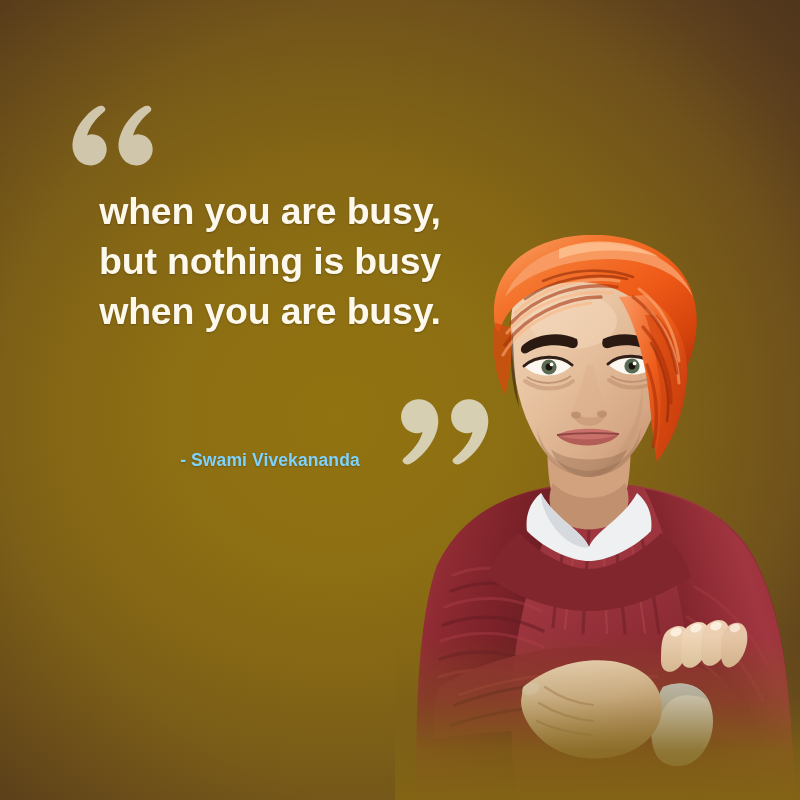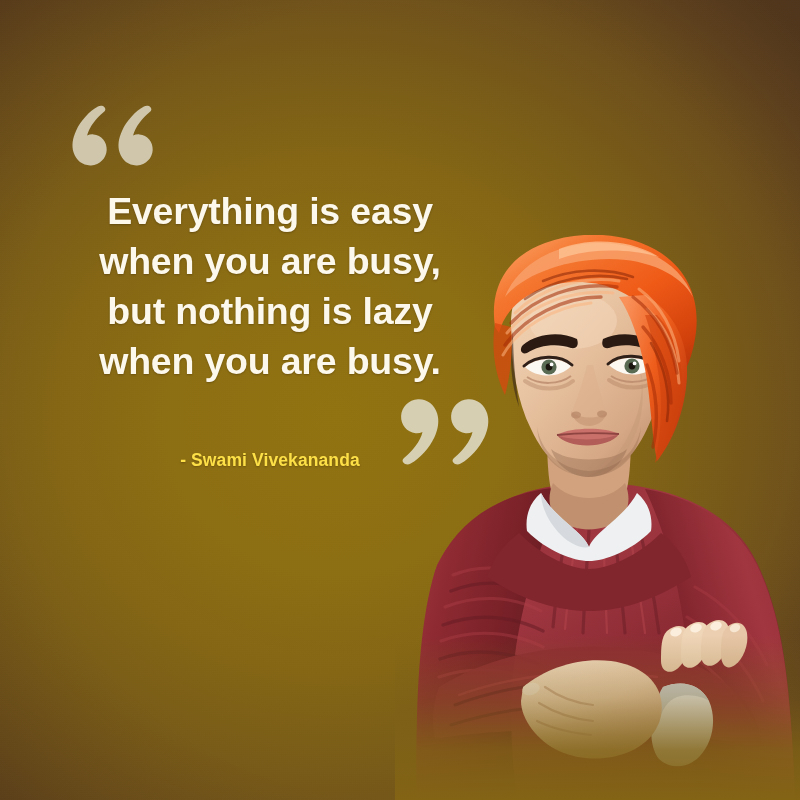--- a/index.html
+++ b/index.html
@@ -78,21 +78,21 @@
     text-shadow: 0 1px 2px rgba(40,22,4,.30);
   }
   #quote-text .qline { display: block; white-space: nowrap; }
 
   #attribution {
     position: absolute;
     left: 30px;
     top: 450px;
     width: 480px;
     text-align: center;
-    color: #fde047;
+    color: #7dd3fc;
     font-size: 17.5px;
     font-weight: 700;
     letter-spacing: 0.1px;
     text-shadow: 0 1px 2px rgba(40,22,4,.30);
   }
 
   
   #portrait {
     position: absolute;
     left: 395px;
@@ -143,23 +143,22 @@
         <path d="M55.5 74.8c1.7 2 4.7 2.1 7.2 0.8c9.3-5 18.8-15.8 23.6-26.1
                  c3.9-8.4 5.2-16.6 2.8-24.3C86.3 16.2 78.7 10.7 70 11.2
                  c-9.4 0.6-16.5 7.8-16.9 16.9c-0.4 8.9 5.8 16.3 14.4 17.1
                  c2.6 0.2 4.8-0.2 7-1.2c-1 4.6-3.5 9.4-7.2 14.3
                  c-3.3 4.4-7.2 8.3-11 11.4C54.3 71.1 54 73 55.5 74.8z"></path>
       </g>
     </svg>
   </div>
 
   <div id="quote-text">
-    <span class="qline">Everything is easy</span>
     <span class="qline">when you are busy,</span>
-    <span class="qline">but nothing is lazy</span>
+    <span class="qline">but nothing is busy</span>
     <span class="qline">when you are busy.</span>
   </div>
 
   <div id="attribution">- Swami Vivekananda</div>
 
   <div id="portrait">
     <svg viewBox="0 0 405 565" preserveAspectRatio="xMidYMid meet" aria-hidden="true">
       <defs>
 
         <linearGradient id="gRobeL" x1="0" y1="0" x2="1" y2="0.5">

